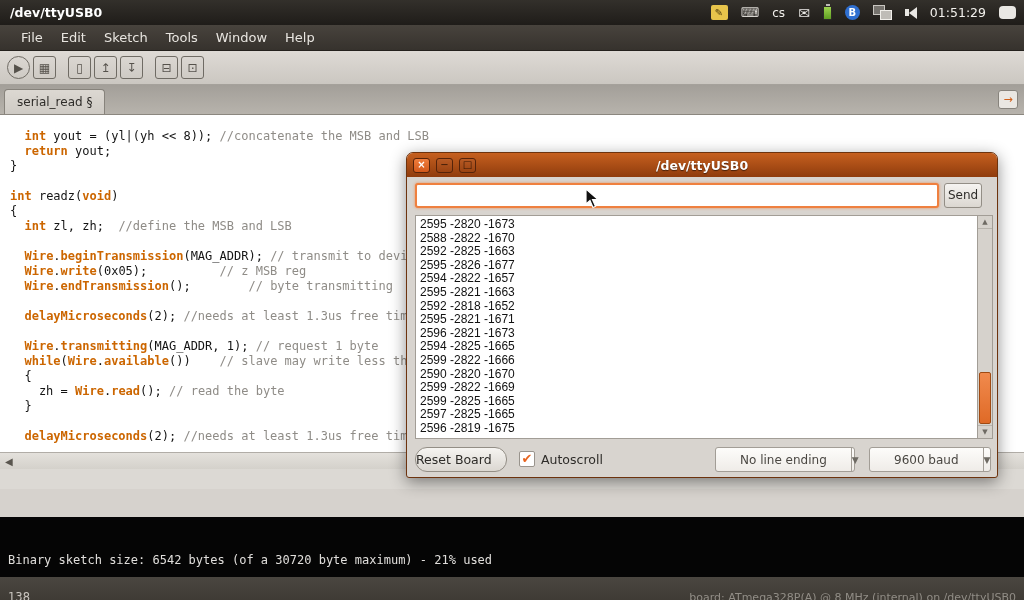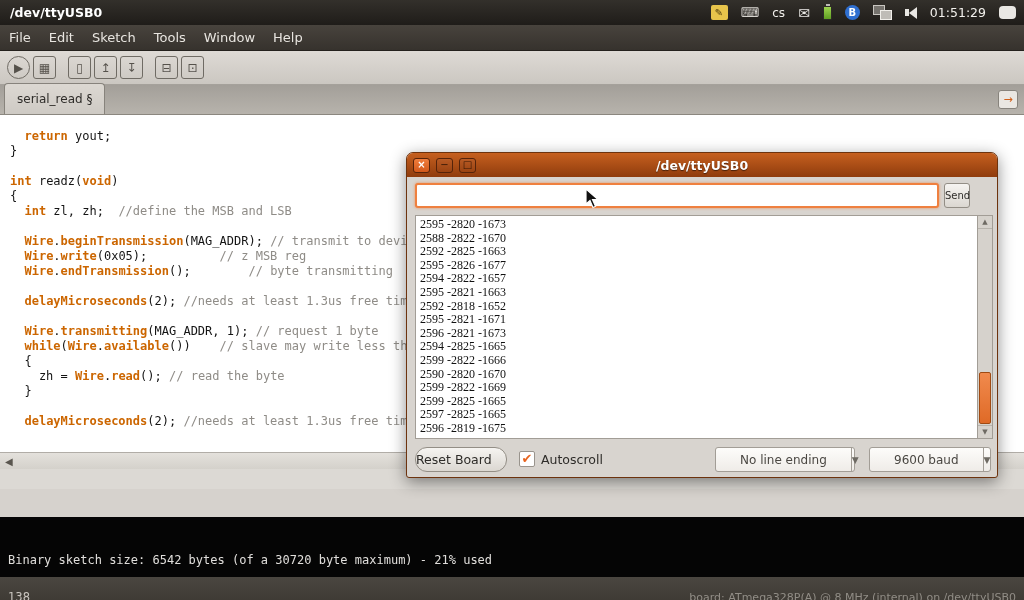--- a/index.html
+++ b/index.html
@@ -26,37 +26,37 @@
   .tray-net::before{content:"";position:absolute;left:0;top:0;width:10px;height:8px;border:1px solid #c9c6c1;background:#75726d}
   .tray-net::after{content:"";position:absolute;right:0;bottom:0;width:10px;height:8px;border:1px solid #f0eeea;background:#bfbcb7}
   .tray-vol{display:flex;align-items:center}
   .vol-body{width:4px;height:7px;background:#e9e7e3}
   .vol-cone{width:0;height:0;border:6px solid transparent;border-right:8px solid #e9e7e3;border-left:none}
   .tray-clock{font-size:12.5px;color:#f2f0ec}
   .tray-session{width:17px;height:13px;background:#e9e7e3;border-radius:4px}
 
   
   #menubar{position:absolute;top:25px;left:0;right:0;height:26px;
-    background:linear-gradient(#48433d,#36322d);display:flex;align-items:center;padding-left:0;
+    background:linear-gradient(#48433d,#36322d);display:flex;align-items:center;padding-left:12px;
     border-bottom:1px solid #24211d}
   .menu-item{color:#e8e5e0;font-size:13px;padding:4px 9px;cursor:default}
 
   
   #toolbar{position:absolute;top:51px;left:0;right:0;height:34px;
     background:linear-gradient(#dedad5,#cbc7c1);border-bottom:1px solid #a5a19b;
     display:flex;align-items:center;padding-left:7px}
   .tb-btn{width:23px;height:23px;border:1px solid #6f6b64;border-radius:3px;margin-right:3px;
     display:flex;align-items:center;justify-content:center;color:#55514b;font-size:12px;background:transparent}
   .tb-btn.round{border-radius:50%}
   .tb-gap{width:9px}
 
   
   #tabbar{position:absolute;top:85px;left:0;right:0;height:30px;
     background:linear-gradient(#a39f99,#b7b3ac);border-bottom:1px solid #8b877f}
-  .tab{position:absolute;left:4px;bottom:0;height:31px;padding:0 12px;
+  .tab{position:absolute;left:4px;bottom:0;height:25px;padding:0 12px;
     background:linear-gradient(#dcd8d2,#cecac4);border:1px solid #87837c;border-bottom:none;
     border-radius:4px 4px 0 0;font-size:12px;color:#2e2c29;display:flex;align-items:center}
   .tab-menu{position:absolute;right:6px;top:5px;width:20px;height:19px;border:1px solid #87837c;
     background:#eae7e2;border-radius:3px;display:flex;align-items:center;justify-content:center;
     font-size:11px;color:#d2601a}
 
   
   #editor{position:absolute;top:115px;left:0;right:0;height:337px;background:#ffffff;
     padding:14px 0 0 10px;font-family:"DejaVu Sans Mono","Liberation Mono",monospace;
     font-size:12px;line-height:15px;overflow:hidden}
@@ -89,27 +89,27 @@
   #sw-title{position:absolute;left:0;right:0;text-align:center;color:#fff;font-weight:bold;
     font-size:12.5px;text-shadow:0 1px 1px rgba(0,0,0,.55)}
   .sw-btn{width:17px;height:15px;border:1px solid #55230a;border-radius:3px;margin-left:6px;
     display:flex;align-items:center;justify-content:center;font-size:10px;z-index:2;line-height:1}
   .sw-btn.close{background:linear-gradient(#f07d3c,#d2581a);color:#fff;font-weight:bold}
   .sw-btn.min,.sw-btn.max{background:linear-gradient(#b85a24,#9a4311);color:#2f1404}
 
   #sw-input{position:absolute;left:8px;top:30px;width:524px;height:25px;border:2px solid #ef803f;
     border-radius:3px;background:#fff;box-shadow:0 0 3px rgba(239,128,63,.8);font-size:12.5px;
     padding:0 6px;outline:none;font-family:"DejaVu Sans","Liberation Sans",sans-serif}
-  #sw-send{position:absolute;left:537px;top:30px;width:26px;height:25px;
+  #sw-send{position:absolute;left:537px;top:30px;width:38px;height:25px;
     background:linear-gradient(#f6f4f1,#dbd7d1);border:1px solid #938e86;border-radius:3px;
-    font-size:10px;color:#2e2c29;text-align:center;line-height:23px}
+    font-size:12px;color:#2e2c29;text-align:center;line-height:23px}
 
   #sw-output{position:absolute;left:8px;top:62px;width:578px;height:224px;background:#fff;
     border:1px solid #a29d96;overflow:hidden}
-  #sw-output pre{margin:2px 18px 16px 4px;font-family:Liberation Serif, serif;
+  #sw-output pre{margin:2px 18px 16px 4px;font-family:Liberation Sans, sans-serif;
     font-size:12px;line-height:13.6px;color:#111}
   #sw-scrollbar{position:absolute;right:0;top:0;bottom:0;width:15px;background:#d6d2cc;border-left:1px solid #a29d96}
   .sb-arrow{position:absolute;left:0;right:0;height:13px;font-size:7px;color:#6e6a63;text-align:center;line-height:13px}
   .sb-arrow.up{top:0;border-bottom:1px solid #b7b3ac}
   .sb-arrow.down{bottom:0;border-top:1px solid #b7b3ac}
   #sb-thumb{position:absolute;left:1px;right:1px;bottom:14px;height:52px;
     background:linear-gradient(#f18a4d,#df6a27);border:1px solid #a04a12;border-radius:2px}
 
   .sw-button{background:linear-gradient(#f6f4f1,#dbd7d1);border:1px solid #938e86;border-radius:12px;
     font-size:12.5px;color:#2e2c29;text-align:left}
@@ -172,20 +172,21 @@
     <span class="tb-btn">⊟</span>
     <span class="tb-btn">⊡</span>
   </div>
 
   <div id="tabbar">
     <span class="tab">serial_read §</span>
     <span class="tab-menu">→</span>
   </div>
 
   <div id="editor">
+      <div class="code-line"><span class="tok-pl">  </span><span class="tok-kw">int</span><span class="tok-pl"> yout = (yl|(yh &lt;&lt; 8)); </span><span class="tok-cm">//concatenate the MSB and LSB</span></div>
       <div class="code-line"><span class="tok-pl">  </span><span class="tok-kw">return</span><span class="tok-pl"> yout;</span></div>
       <div class="code-line"><span class="tok-pl">}</span></div>
       <div class="code-line">&nbsp;</div>
       <div class="code-line"><span class="tok-kw">int</span><span class="tok-pl"> readz(</span><span class="tok-kw">void</span><span class="tok-pl">)</span></div>
       <div class="code-line"><span class="tok-pl">{</span></div>
       <div class="code-line"><span class="tok-pl">  </span><span class="tok-kw">int</span><span class="tok-pl"> zl, zh;  </span><span class="tok-cm">//define the MSB and LSB</span></div>
       <div class="code-line">&nbsp;</div>
       <div class="code-line"><span class="tok-pl">  </span><span class="tok-fn">Wire</span><span class="tok-pl">.</span><span class="tok-fn">beginTransmission</span><span class="tok-pl">(MAG_ADDR); </span><span class="tok-cm">// transmit to device</span></div>
       <div class="code-line"><span class="tok-pl">  </span><span class="tok-fn">Wire</span><span class="tok-pl">.</span><span class="tok-fn">write</span><span class="tok-pl">(0x05);          </span><span class="tok-cm">// z MSB reg</span></div>
       <div class="code-line"><span class="tok-pl">  </span><span class="tok-fn">Wire</span><span class="tok-pl">.</span><span class="tok-fn">endTransmission</span><span class="tok-pl">();        </span><span class="tok-cm">// byte transmitting</span></div>

